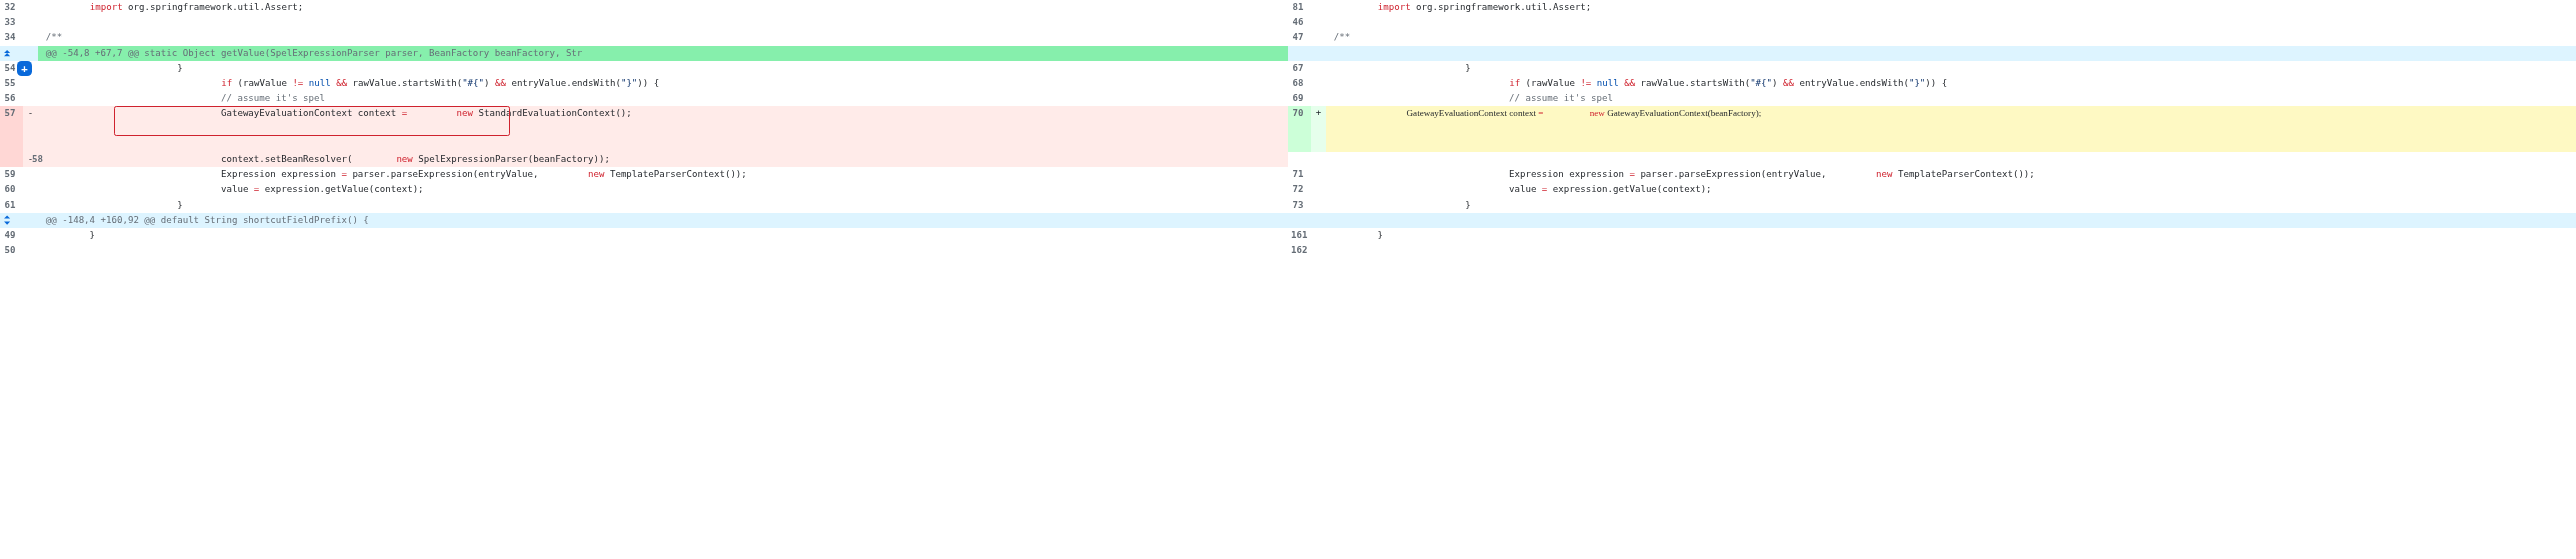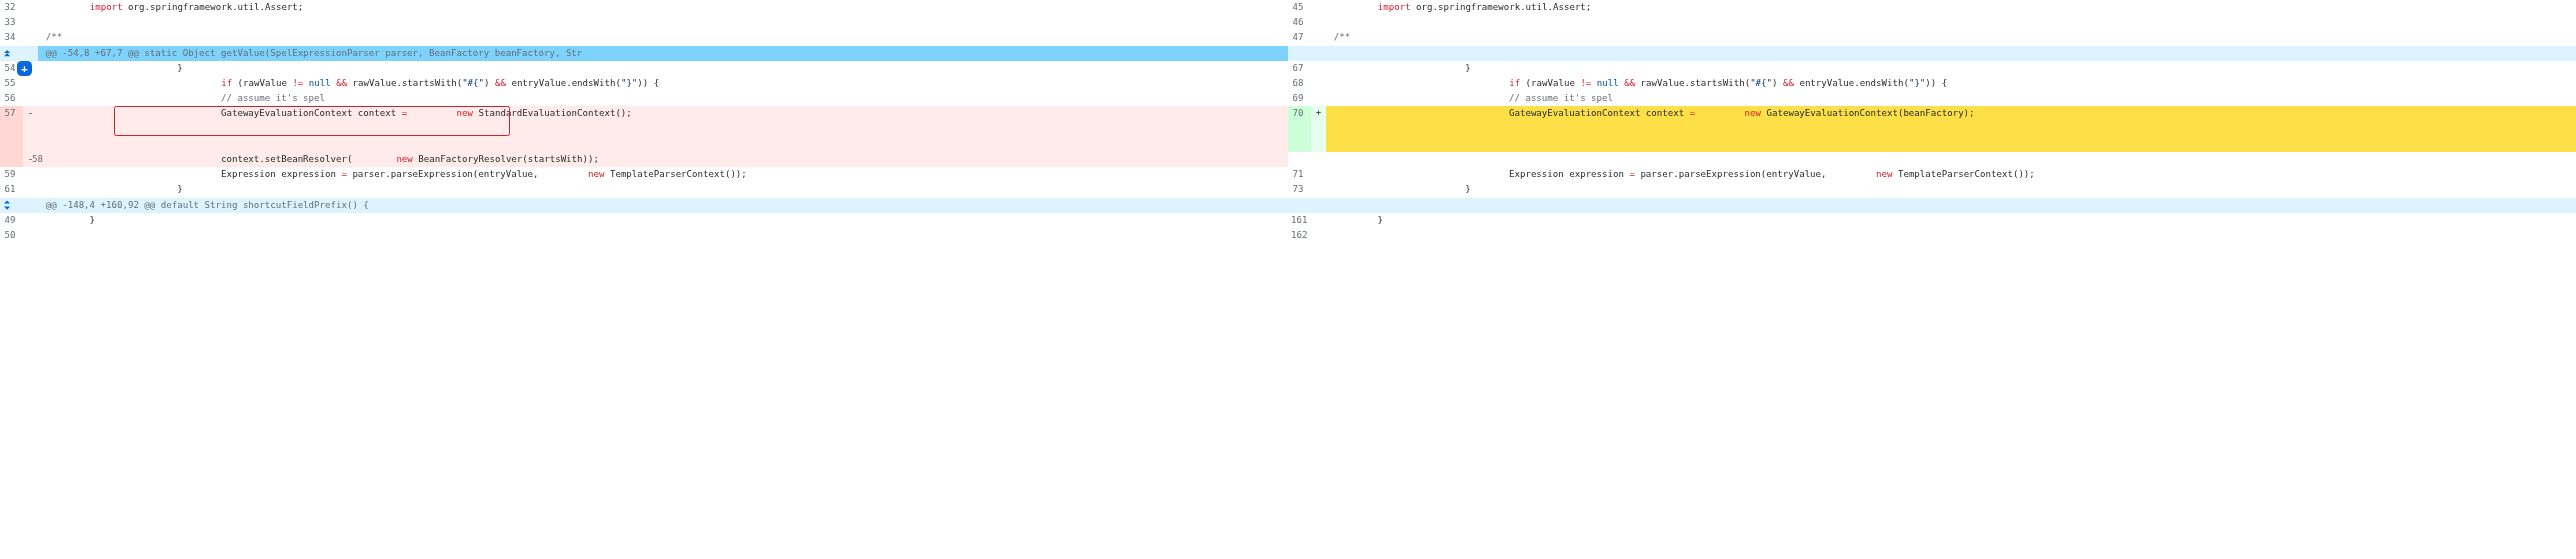--- a/index.html
+++ b/index.html
@@ -15,20 +15,21 @@
 .row { display: table-row; }
 .cell { display: table-cell; vertical-align: top; }
 .lineno {
   width: 23px;
   min-width: 23px;
   text-align: right;
   color: #656d76;
   user-select: none;
   padding: 0 7.6px 0 3px;
   font-size: 9.1px;
+  font-weight: bold;
 }
 .marker {
   width: 15.2px;
   min-width: 15.2px;
   text-align: center;
   color: #1f2328;
   user-select: none;
 }
 .code {
   white-space: pre;
@@ -91,21 +92,21 @@
 </style>
 </head>
 <body>
 
 <div class="diff-table">
 
   <div class="row context">
     <div class="cell lineno ln left-side-num">32</div>
     <div class="cell marker lm"></div>
     <div class="cell code left-side"><span class="kw">import</span><span> org.springframework.util.Assert;</span></div>
-    <div class="cell lineno rn">45</div>
+    <div class="cell lineno rn">81</div>
     <div class="cell marker rm"></div>
     <div class="cell code right-side"><span class="kw">import</span><span> org.springframework.util.Assert;</span></div>
   </div>
 
   <div class="row context">
     <div class="cell lineno ln">33</div>
     <div class="cell marker lm"></div>
     <div class="cell code left-side"></div>
     <div class="cell lineno rn">46</div>
     <div class="cell marker rm"></div>
@@ -123,21 +124,21 @@
 
   <div class="row hunk-row rel">
     <div class="cell lineno ln" style="background:#ddf4ff;position:relative;">
       <div class="expand-btn">
         <svg width="12.2" height="12.2" viewBox="0 0 16 16">
             <path fill="currentColor" d="M8 4l4 4H4z M8 8l4 4H4z"></path>
           </svg>
       </div>
     </div>
     <div class="cell marker lm" style="background:#ddf4ff;"></div>
-    <div class="cell code left-side" style="background:#7dd3fc;color:#656d76;margin-top:19px;">@@ -54,8 +67,7 @@ static Object getValue(SpelExpressionParser parser, BeanFactory beanFactory, Str</div>
+    <div class="cell code left-side" style="background:#86efac;color:#656d76;margin-top:19px;">@@ -54,8 +67,7 @@ static Object getValue(SpelExpressionParser parser, BeanFactory beanFactory, Str</div>
     <div class="cell lineno rn" style="background:#ddf4ff;"></div>
     <div class="cell marker rm" style="background:#ddf4ff;"></div>
     <div class="cell code right-side" style="background:#ddf4ff;"></div>
   </div>
 
   <div class="row context rel">
     <div class="cell lineno ln" style="position:relative;">54</div>
     <div class="cell marker lm" style="position:relative;">
       <div class="add-btn" style="left:-6.1px;top:0;">+</div>
     </div>
@@ -166,41 +167,49 @@
   </div>
 
   <div class="row">
     <div class="cell lineno ln" style="background:#ffd7d5;">57</div>
     <div class="cell marker lm" style="background:#ffebe9;">-</div>
     <div class="cell code left-side red-box-container" style="background:#ffebe9;position:relative;"><span>				GatewayEvaluationContext context </span><span class="op">=</span><span class="kw"> new </span><span>StandardEvaluationContext();</span>
       <div class="red-box"></div>
     </div>
     <div class="cell lineno rn" style="background:#ccffd8;">70</div>
     <div class="cell marker rm" style="background:#e6ffec;">+</div>
-    <div class="cell code right-side" style="background:#fde047;"><span>				GatewayEvaluationContext context </span><span class="op">=</span><span class="kw"> new </span><span>GatewayEvaluationContext(beanFactory);</span></div>
+    <div class="cell code right-side" style="background:#fef9c3;font-family:Liberation Serif, serif;"><span>				GatewayEvaluationContext context </span><span class="op">=</span><span class="kw"> new </span><span>GatewayEvaluationContext(beanFactory);</span></div>
   </div>
 
   <div class="row">
     <div class="cell lineno ln" style="background:#ffd7d5;padding-left:32px;">58</div>
     <div class="cell marker lm" style="background:#ffebe9;">-</div>
-    <div class="cell code left-side" style="background:#ffebe9;"><span>				context.setBeanResolver(</span><span class="kw">new </span><span>BeanFactoryResolver(startsWith));</span></div>
+    <div class="cell code left-side" style="background:#ffebe9;"><span>				context.setBeanResolver(</span><span class="kw">new </span><span>SpelExpressionParser(beanFactory));</span></div>
     <div class="cell lineno rn"></div>
     <div class="cell marker rm"></div>
     <div class="cell code right-side"></div>
   </div>
 
   <div class="row context">
     <div class="cell lineno ln">59</div>
     <div class="cell marker lm"></div>
     <div class="cell code left-side"><span>				Expression expression </span><span class="op">=</span><span> parser.parseExpression(entryValue, </span><span class="kw">new </span><span>TemplateParserContext());</span></div>
     <div class="cell lineno rn">71</div>
     <div class="cell marker rm"></div>
     <div class="cell code right-side"><span>				Expression expression </span><span class="op">=</span><span> parser.parseExpression(entryValue, </span><span class="kw">new </span><span>TemplateParserContext());</span></div>
   </div>
 
+  <div class="row context">
+    <div class="cell lineno ln">60</div>
+    <div class="cell marker lm"></div>
+    <div class="cell code left-side"><span>				value </span><span class="op">=</span><span> expression.getValue(context);</span></div>
+    <div class="cell lineno rn">72</div>
+    <div class="cell marker rm"></div>
+    <div class="cell code right-side"><span>				value </span><span class="op">=</span><span> expression.getValue(context);</span></div>
+  </div>
 
   <div class="row context">
     <div class="cell lineno ln">61</div>
     <div class="cell marker lm"></div>
     <div class="cell code left-side">			}</div>
     <div class="cell lineno rn">73</div>
     <div class="cell marker rm"></div>
     <div class="cell code right-side">			}</div>
   </div>
 

